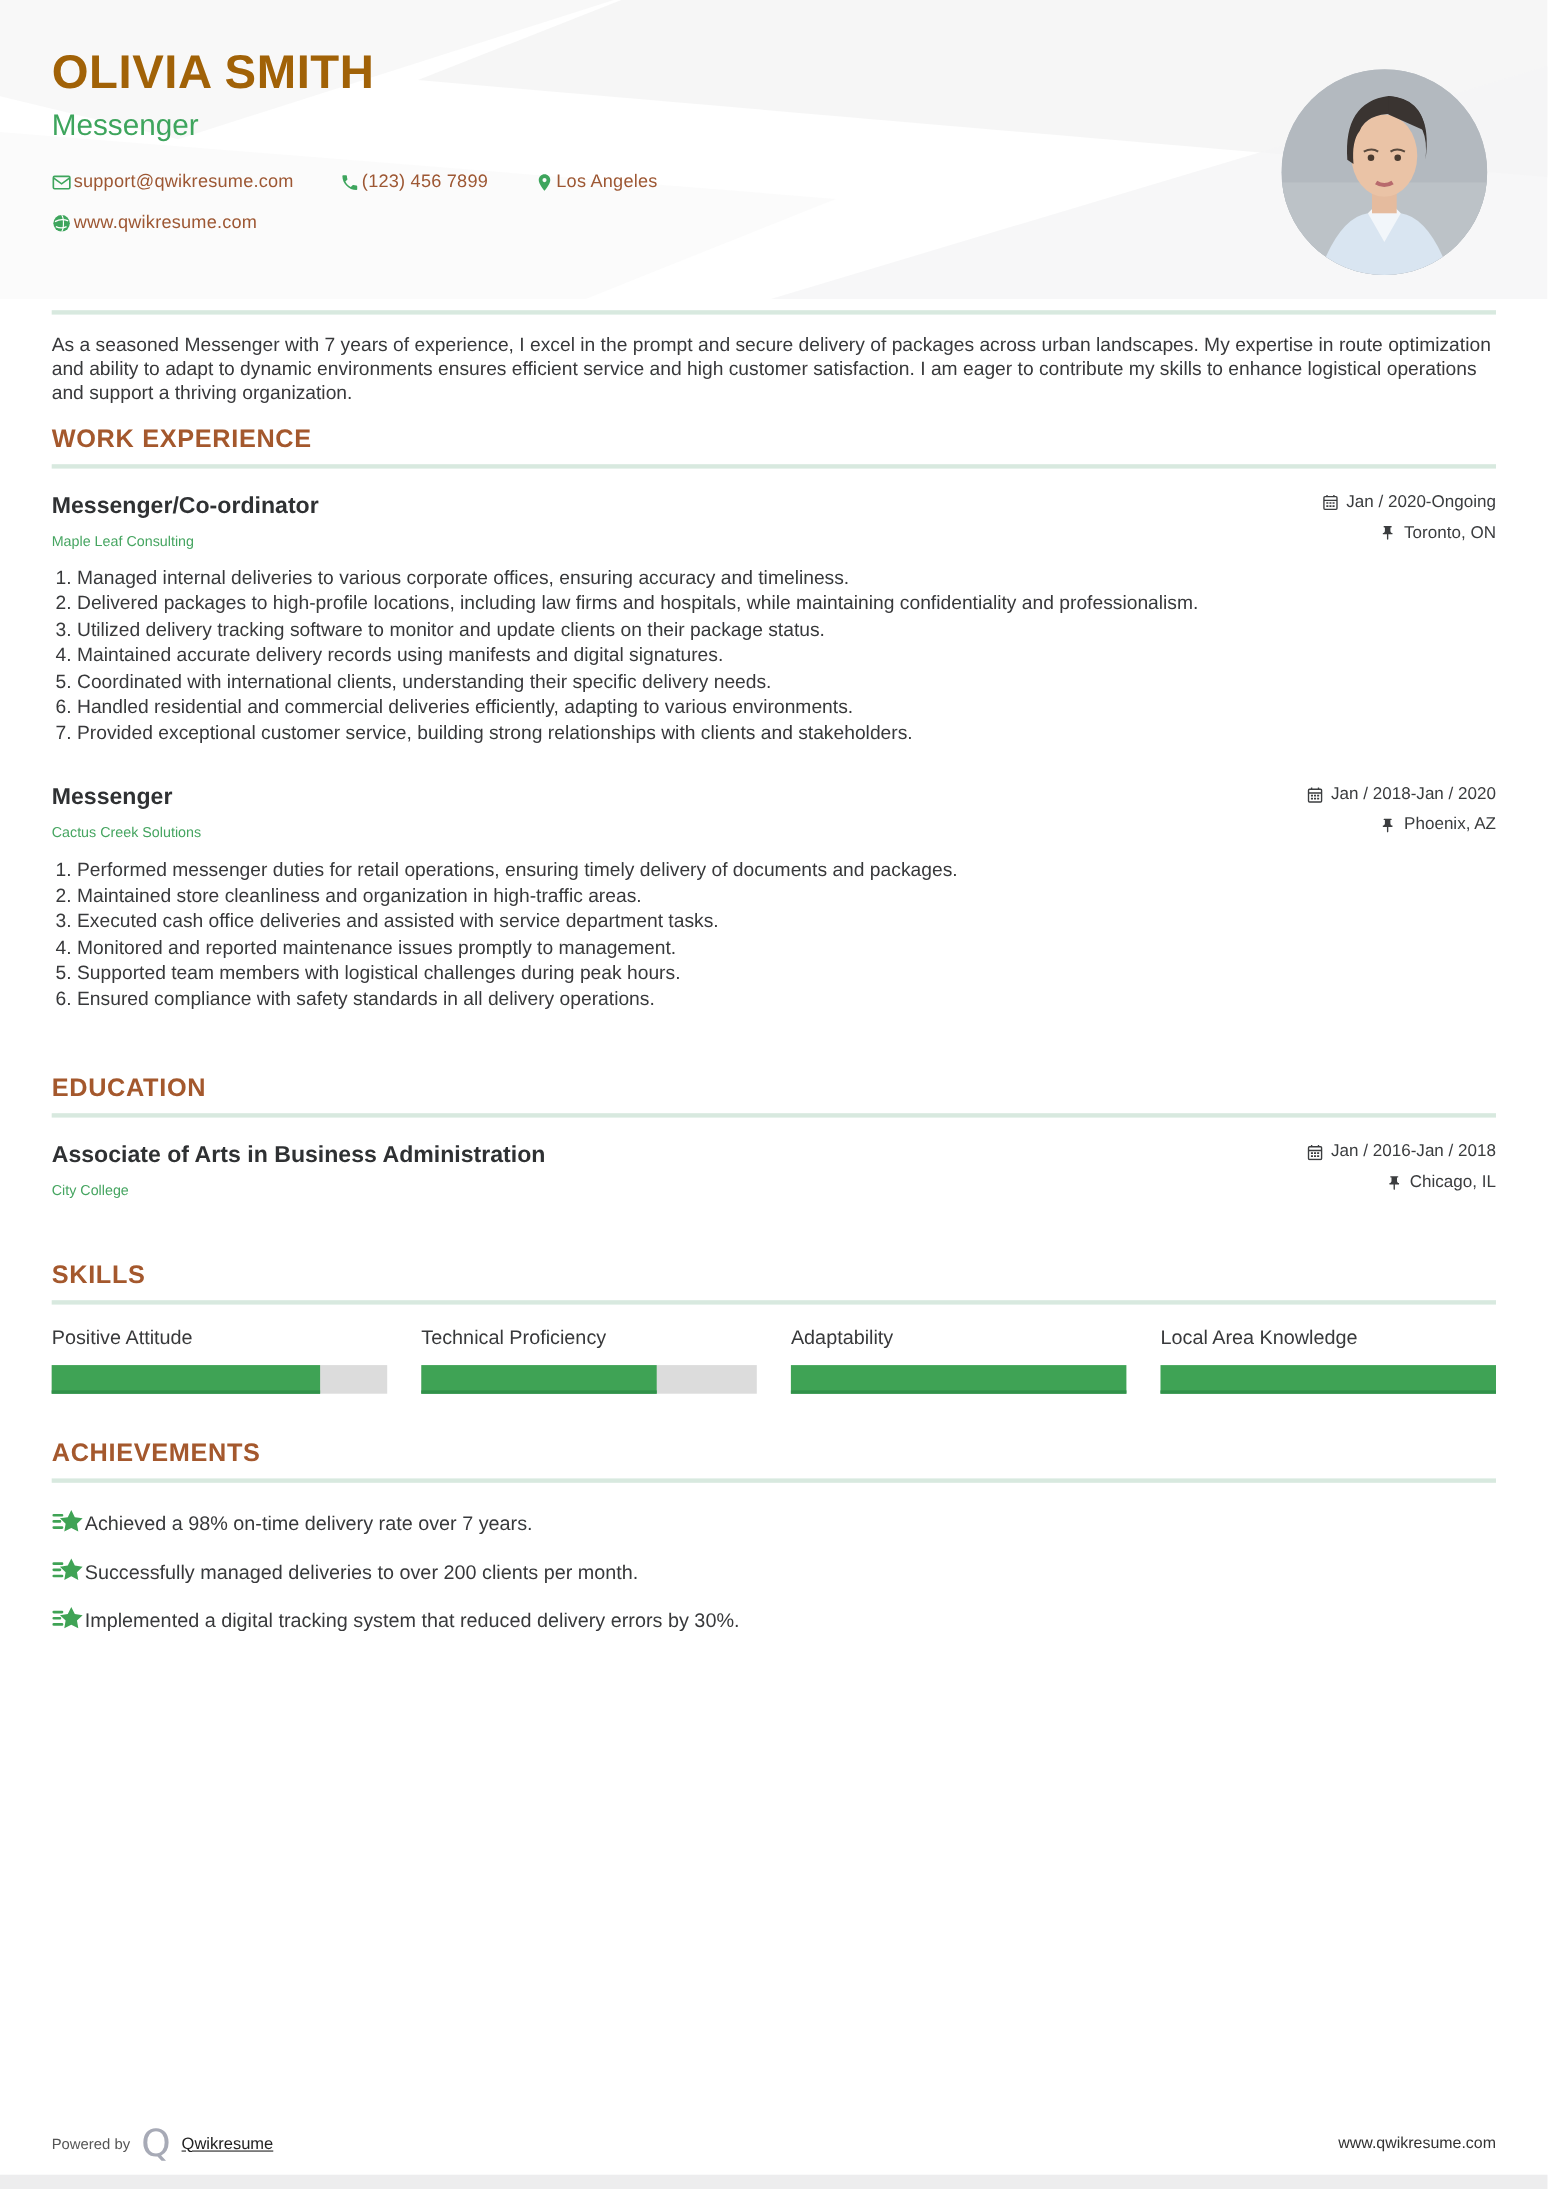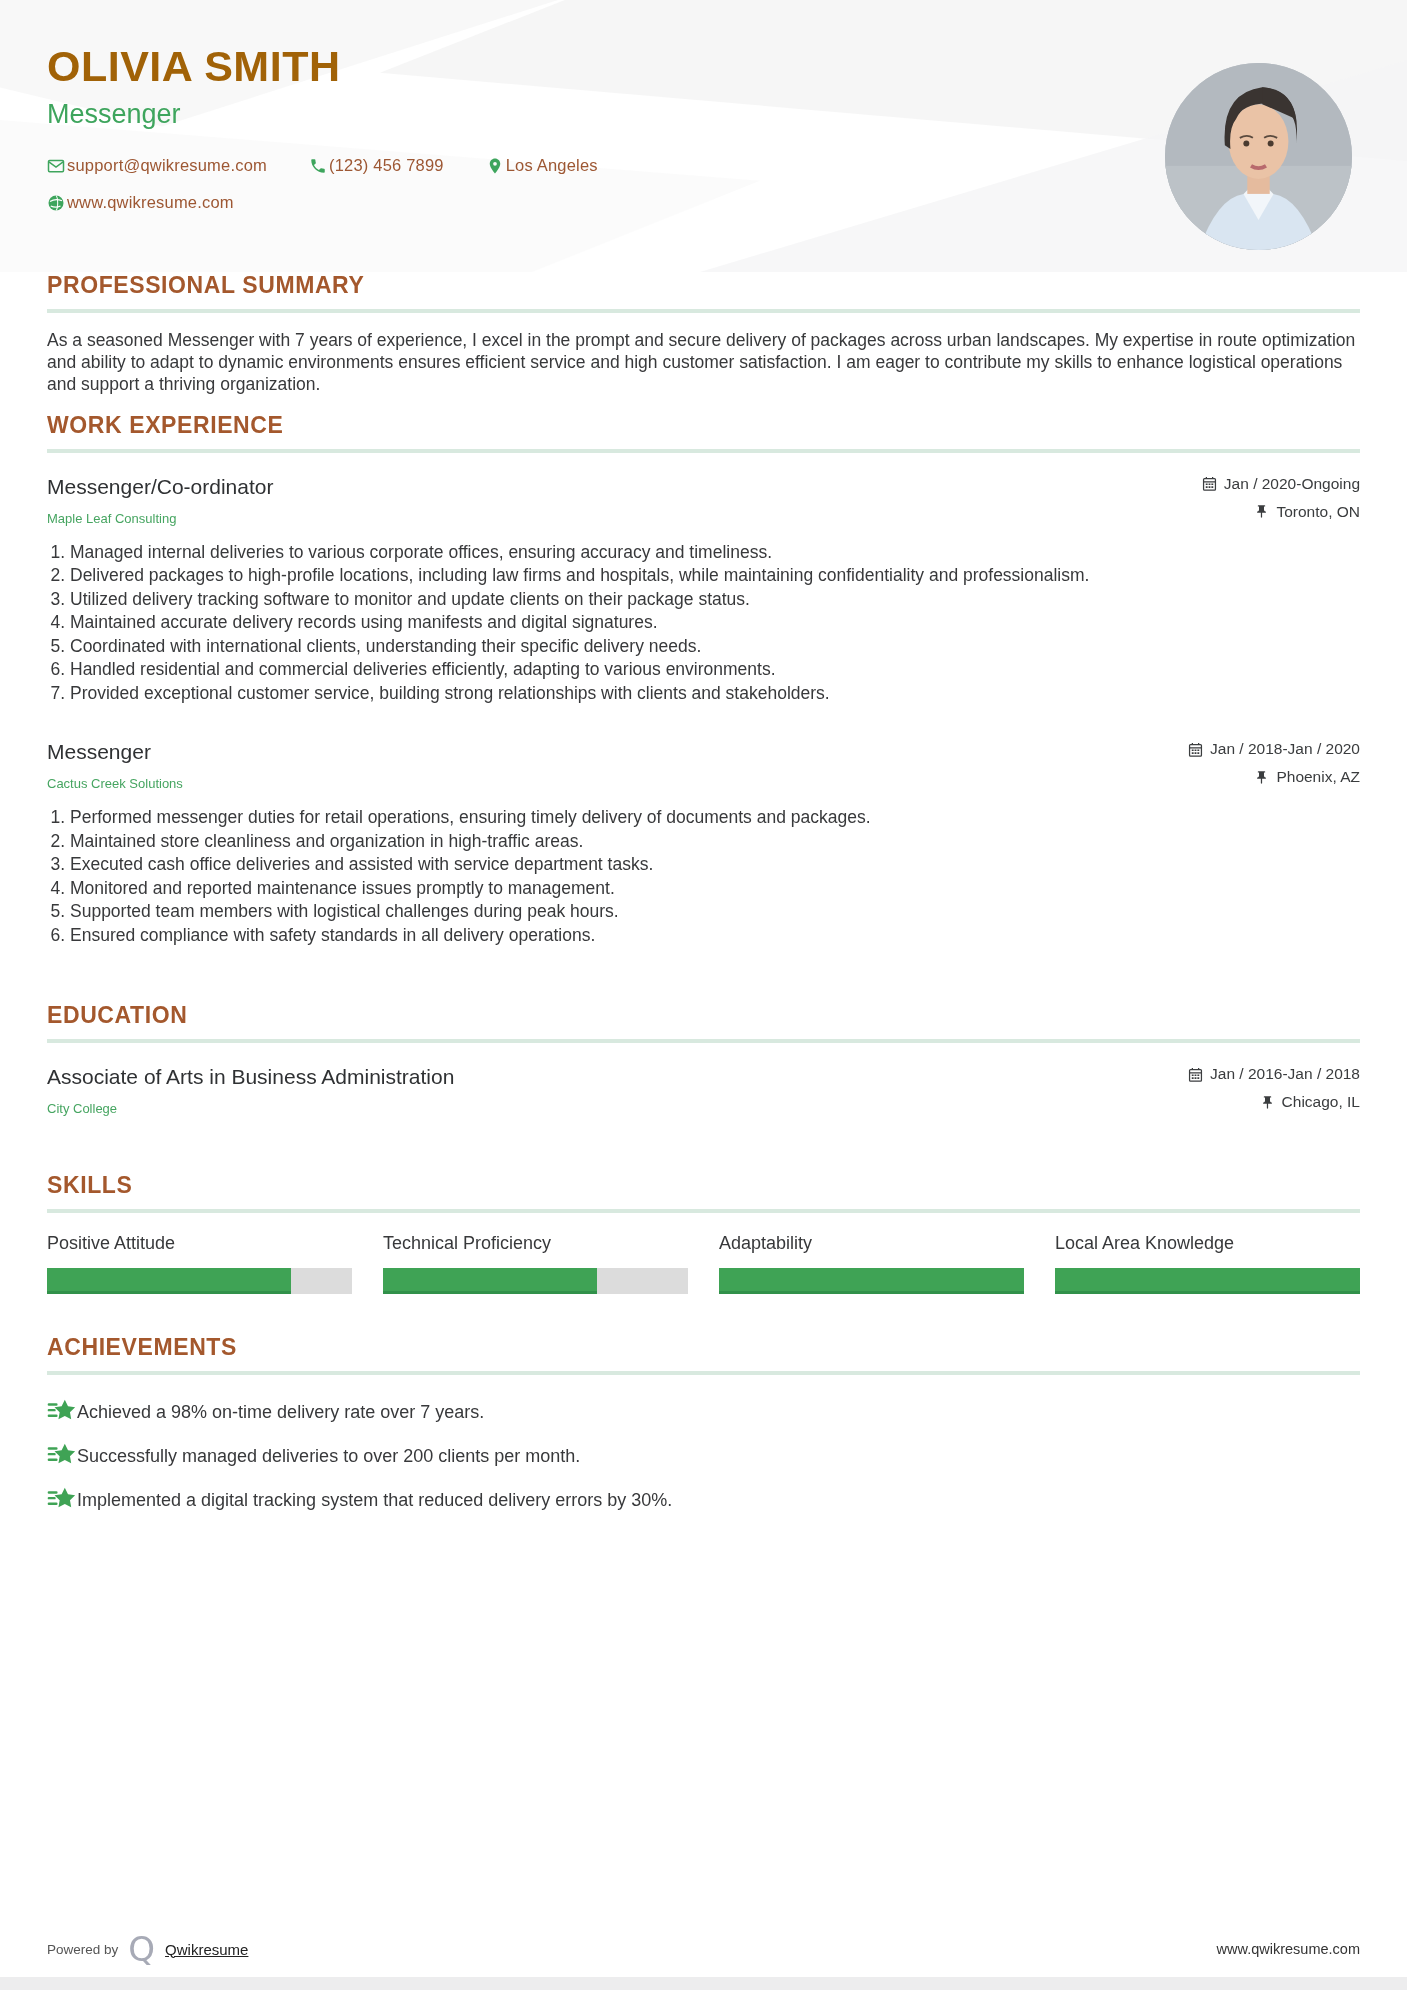--- a/index.html
+++ b/index.html
@@ -61,21 +61,21 @@
   }
 
   .sec-gap-we { margin-top: 16px; }
   .sec-gap-edu { margin-top: 56px; }
   .sec-gap-skills { margin-top: 56px; }
   .sec-gap-ach { margin-top: 40px; }
 
   .job { margin-top: 22px; }
   .job + .job { margin-top: 36px; }
   .job-header { display: flex; justify-content: space-between; align-items: flex-start; }
-  .job-title { font-size: 21px; font-weight: 400; color: #2f3133; }
+  .job-title { font-size: 21px; font-weight: 700; color: #2f3133; }
   .job-company { font-size: 13px; color: #46a561; margin-top: 12px; }
   .job-meta { text-align: right; }
   .meta-line { display: flex; justify-content: flex-end; align-items: center; gap: 7px; font-size: 15.5px; color: #3a3c3e; }
   .meta-line + .meta-line { margin-top: 10px; }
   .micon { width: 15px; height: 15px; }
 
   ol.bullets { margin-top: 16px; padding-left: 23px; font-size: 17.5px; line-height: 1.23; color: #38393b; }
   ol.bullets li { margin-top: 2px; }
 
   .edu-desc { margin-top: 14px; font-size: 17.5px; color: #38393b; }
@@ -169,21 +169,20 @@
       <circle cx="43.5" cy="43" r="1.6" fill="#4a3b30"></circle>
       <circle cx="56.5" cy="43" r="1.6" fill="#4a3b30"></circle>
       <path d="M46 55 Q50 57.5 54 55" stroke="#b86a6d" stroke-width="2" fill="none"></path>
     </svg>
   </div>
 </div>
 
 <div class="content">
 
   <div class="section">
-    <div class="section-title">PROFESSIONAL SUMMARY</div>
     <div class="divider"></div>
     <p class="summary-text">As a seasoned Messenger with 7 years of experience, I excel in the prompt and secure delivery of packages across urban landscapes. My expertise in route optimization and ability to adapt to dynamic environments ensures efficient service and high customer satisfaction. I am eager to contribute my skills to enhance logistical operations and support a thriving organization.</p>
   </div>
 
   <div class="section sec-gap-we">
     <div class="section-title">WORK EXPERIENCE</div>
     <div class="divider"></div>
 
     <div class="job">
       <div class="job-header">

